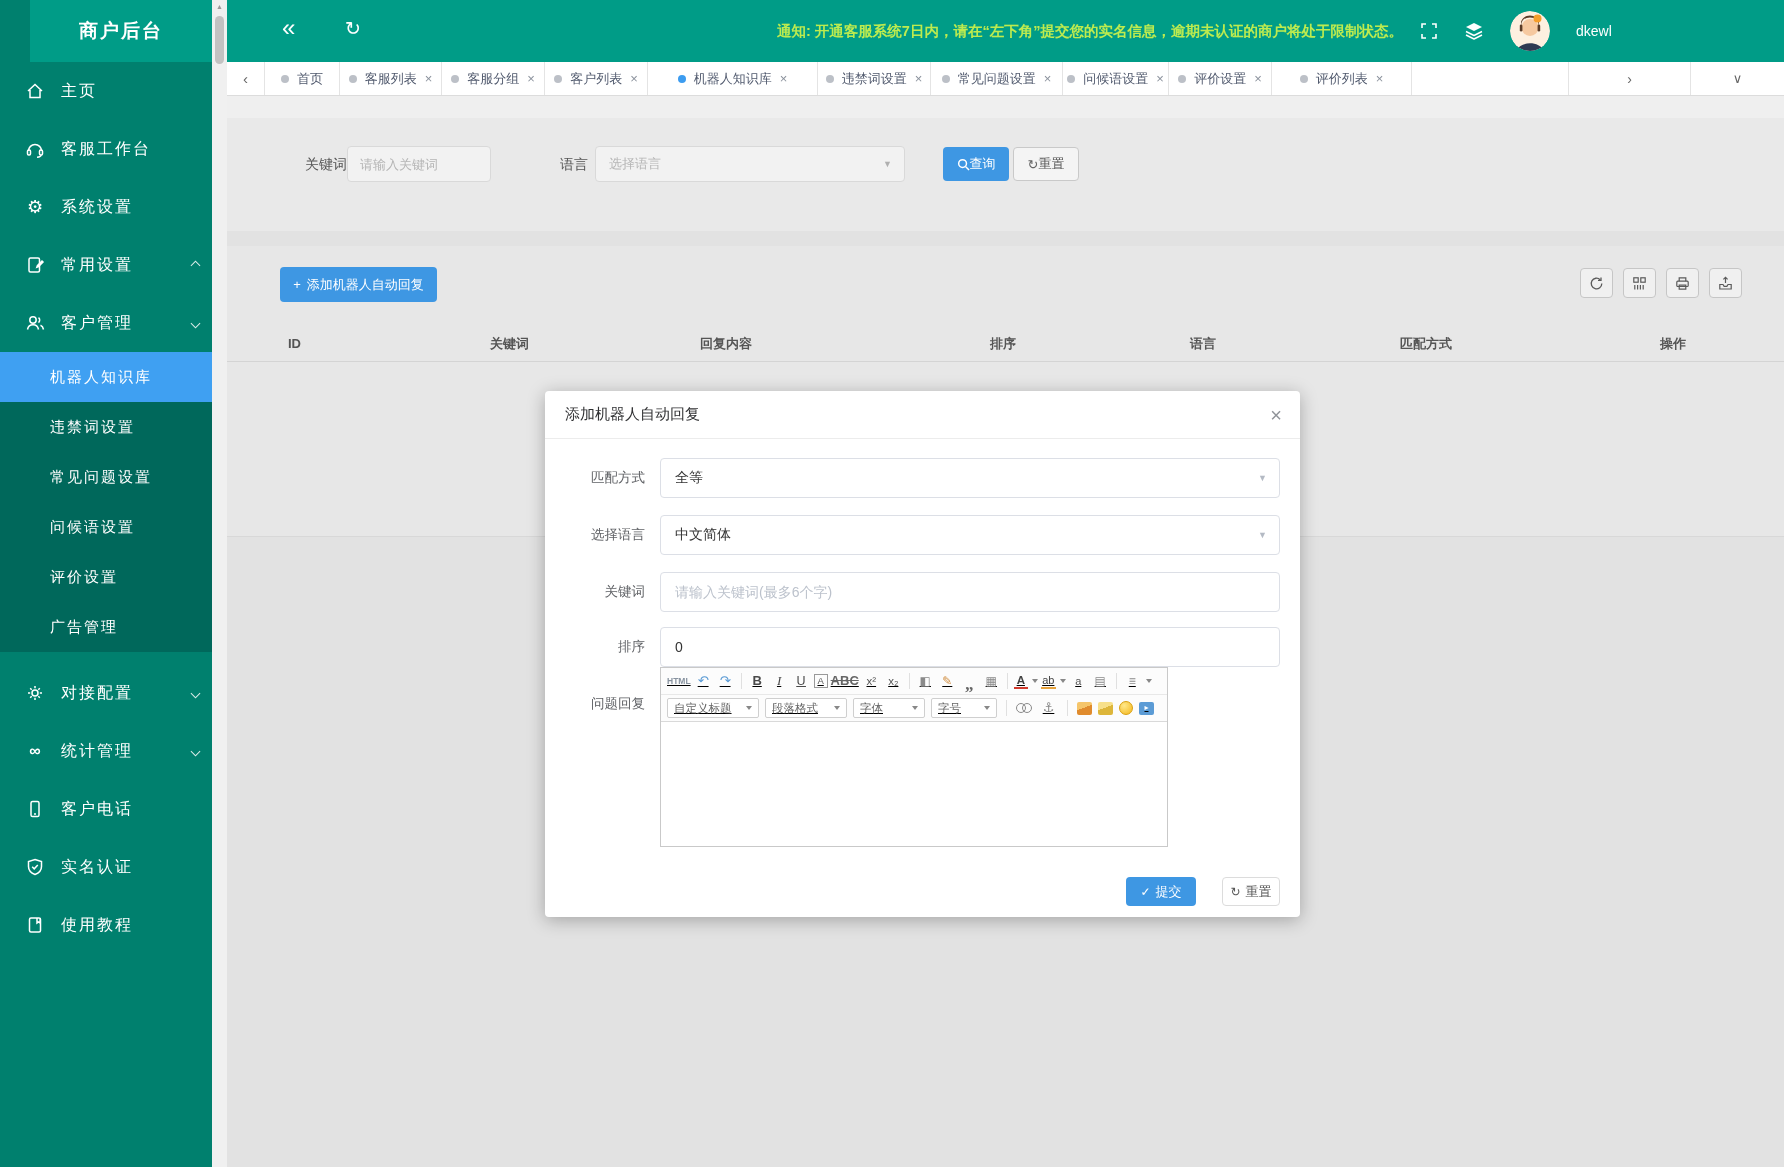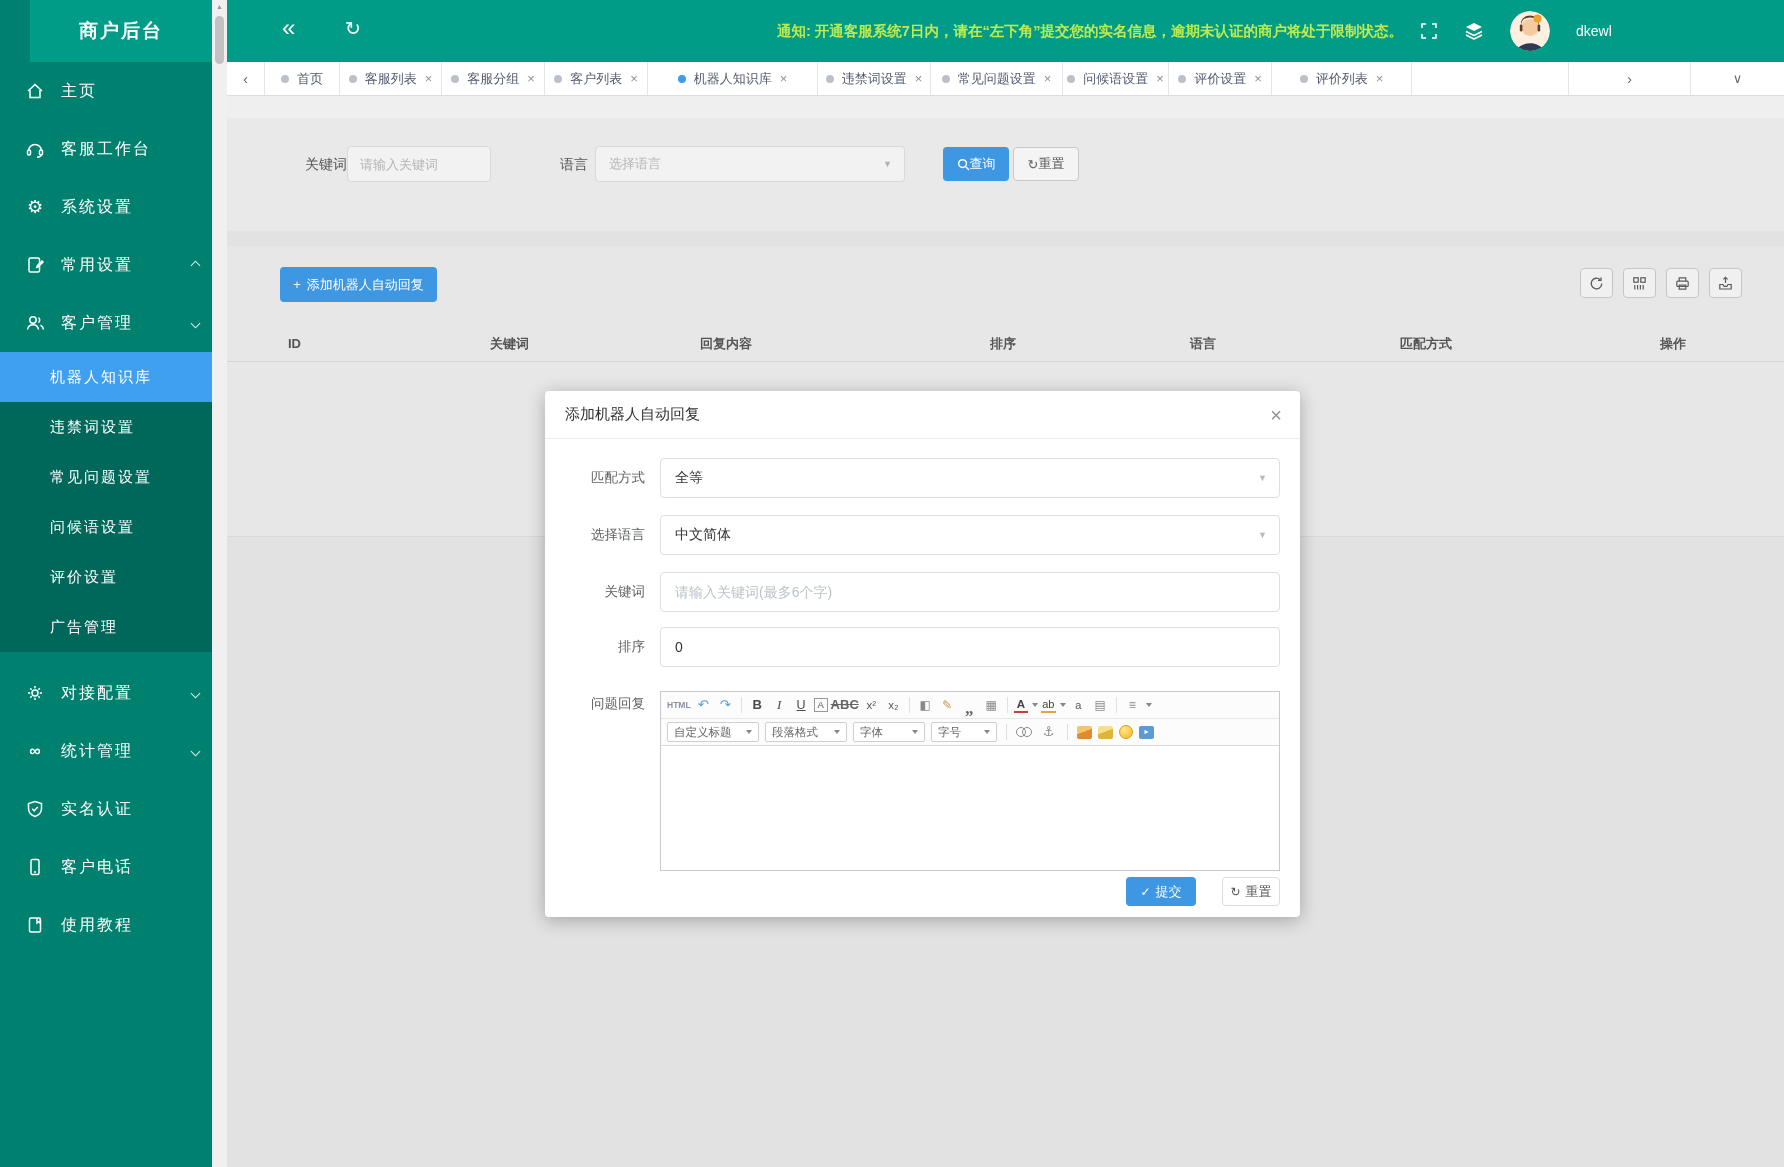--- a/index.html
+++ b/index.html
@@ -92,22 +92,22 @@
   .mh .x { font-size:20px; color:#909399; cursor:pointer; line-height:1; }
   .mlabel { position:absolute; left:0; width:100px; text-align:right; font-size:13.5px; color:#606266; line-height:40px; }
   .msel { position:absolute; left:115px; width:620px; height:40px; border:1px solid #dcdfe6; border-radius:4px;
           background:#fff; display:flex; align-items:center; padding:0 30px 0 14px; font-size:14px;
           color:#333; cursor:pointer; }
   .msel .car { position:absolute; right:12px; font-size:9px; color:#b4bac4; }
   .mtext { position:absolute; left:115px; width:620px; height:40px; border:1px solid #dcdfe6; border-radius:4px;
            padding:0 14px; font-size:14px; color:#333; outline:none; background:#fff; }
   .mtext::placeholder { color:#bcc2cc; }
 
-  .editor { position:absolute; left:115px; top:300px; width:620px; height:180px; border:1px solid #c9c9c9;
-            background:#fff; }
+  .editor { position:absolute; left:115px; top:276px; width:508px; height:180px; border:1px solid #c9c9c9;
+            background:#fff;text-decoration:underline; }
   .etb1 { height:27px; border-bottom:1px solid #e8e8e8; background:#fcfcfc; display:flex; align-items:center;
           padding:0 6px; gap:3px; }
   .etb2 { height:27px; border-bottom:1px solid #d9d9d9; background:#fcfcfc; display:flex; align-items:center;
           padding:0 6px; gap:6px; }
   .eg { min-width:19px; text-align:center; font-size:12px; color:#777; line-height:18px; cursor:pointer; }
   .g-html { font-size:8.5px; font-weight:bold; color:#8893a0; letter-spacing:0; }
   .g-blue { color:#5b9bd5; font-size:13px; }
   .g-b { font-weight:bold; color:#4a4a4a; font-size:13px; }
   .g-i { font-style:italic; font-family:"Liberation Serif",serif; font-size:13px; color:#4a4a4a; }
   .g-u { text-decoration:underline; color:#4a4a4a; font-size:12.5px; }
@@ -235,34 +235,34 @@
       <span class="chev"></span>
     </div>
     <div class="mi">
       <span class="ic" style="font-weight:bold;font-size:16px;">∞</span>
       <span class="lb">统计管理</span>
       <span class="chev"></span>
     </div>
     <div class="mi">
       <span class="ic">
         <svg width="20" height="20" viewBox="0 0 20 20" fill="none" stroke="#fff" stroke-width="1.5">
-            <path d="M10 2.5l6.5 2v5c0 4-3 6.7-6.5 8-3.5-1.3-6.5-4-6.5-8v-5z"></path>
-            <path d="M7.2 9.8l2 2 3.6-3.8"></path>
+            <rect x="6" y="2.5" width="8" height="15" rx="1.6"></rect>
+            <path d="M9 15h2"></path>
           </svg>
       </span>
-      <span class="lb">实名认证</span>
+      <span class="lb">客户电话</span>
     </div>
     <div class="mi">
       <span class="ic">
         <svg width="20" height="20" viewBox="0 0 20 20" fill="none" stroke="#fff" stroke-width="1.5">
-            <rect x="6" y="2.5" width="8" height="15" rx="1.6"></rect>
-            <path d="M9 15h2"></path>
+            <path d="M10 2.5l6.5 2v5c0 4-3 6.7-6.5 8-3.5-1.3-6.5-4-6.5-8v-5z"></path>
+            <path d="M7.2 9.8l2 2 3.6-3.8"></path>
           </svg>
       </span>
-      <span class="lb">客户电话</span>
+      <span class="lb">实名认证</span>
     </div>
     <div class="mi">
       <span class="ic">
         <svg width="20" height="20" viewBox="0 0 20 20" fill="none" stroke="#fff" stroke-width="1.5">
             <rect x="4.5" y="3" width="11" height="14" rx="1.5"></rect>
             <path d="M12 3v5l1.6-1.1L15.2 8V3"></path>
           </svg>
       </span>
       <span class="lb">使用教程</span>
     </div>

